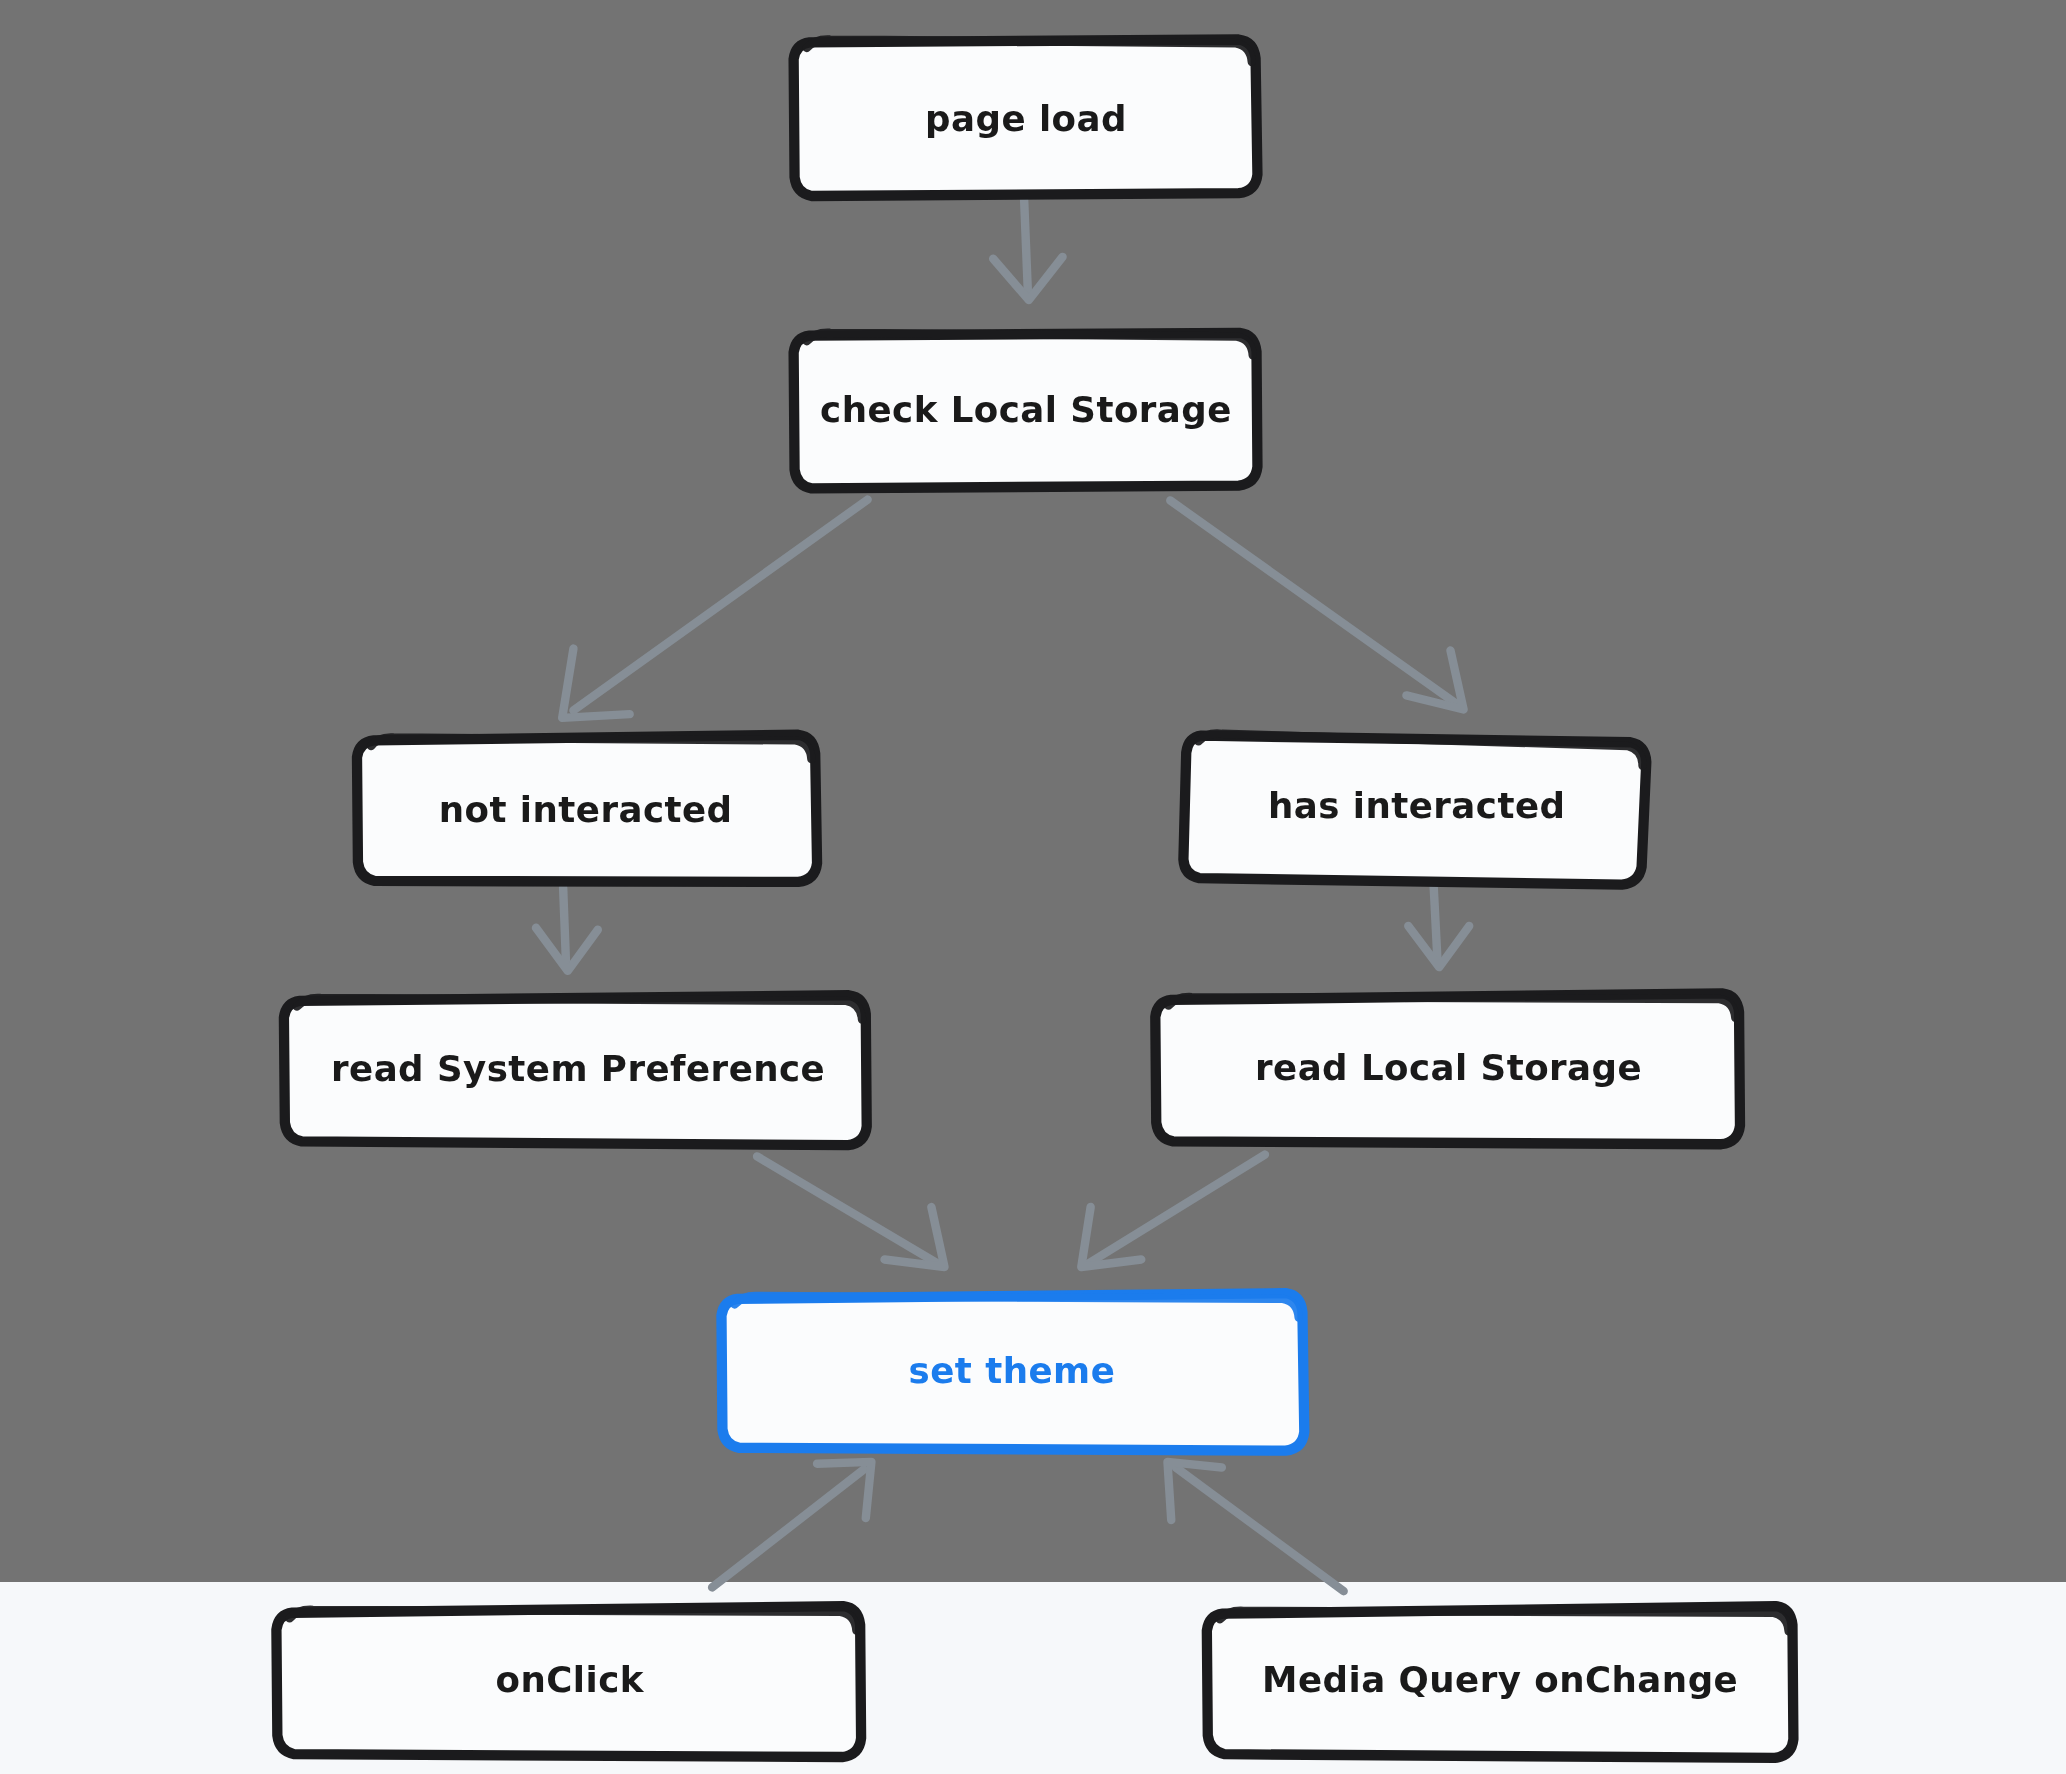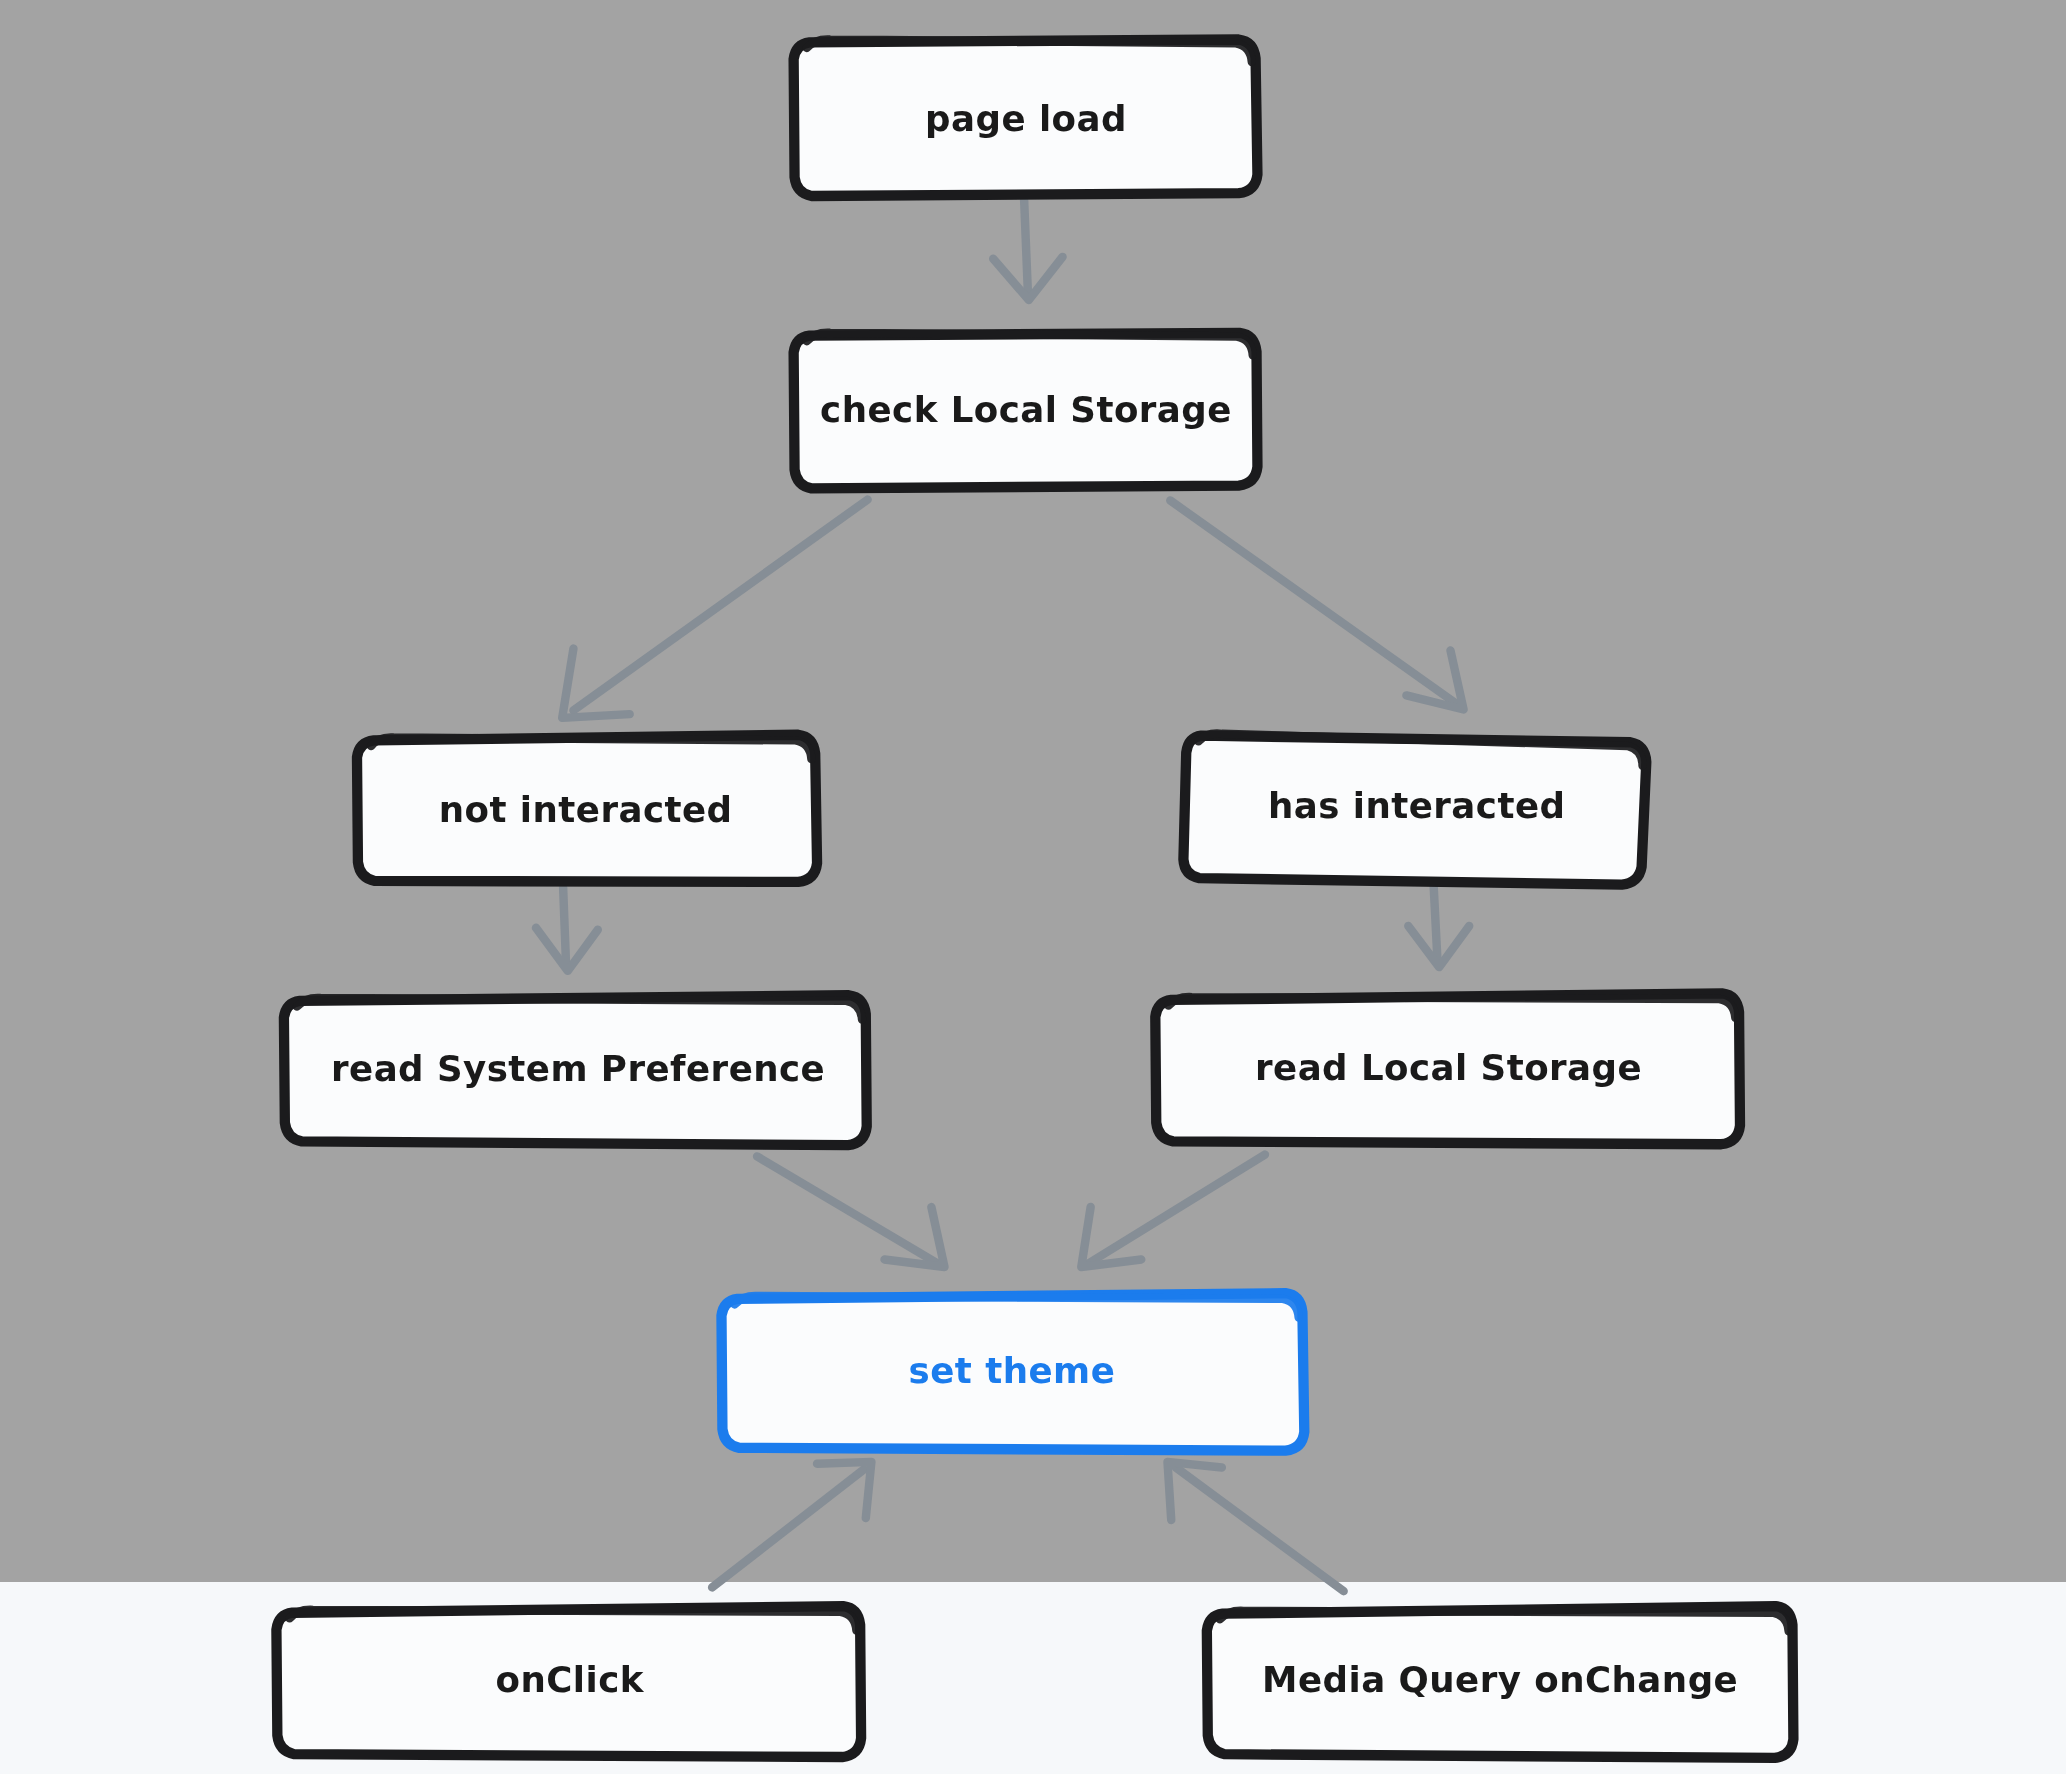--- a/index.html
+++ b/index.html
@@ -10,21 +10,21 @@
   body {
     width: 2067px;
     height: 1775px;
     overflow: hidden;
     font-family: "DejaVu Sans", sans-serif;
   }
   #canvas {
     position: relative;
     width: 2067px;
     height: 1582px;
-    background: #a3a3a3;
+    background: #737373;
   }
   svg#diagram {
     position: absolute;
     top: 0; left: 0;
     width: 2067px;
     height: 1775px;
     display: block;
   }
   .node-label {
     font-family: "DejaVu Sans", sans-serif;

